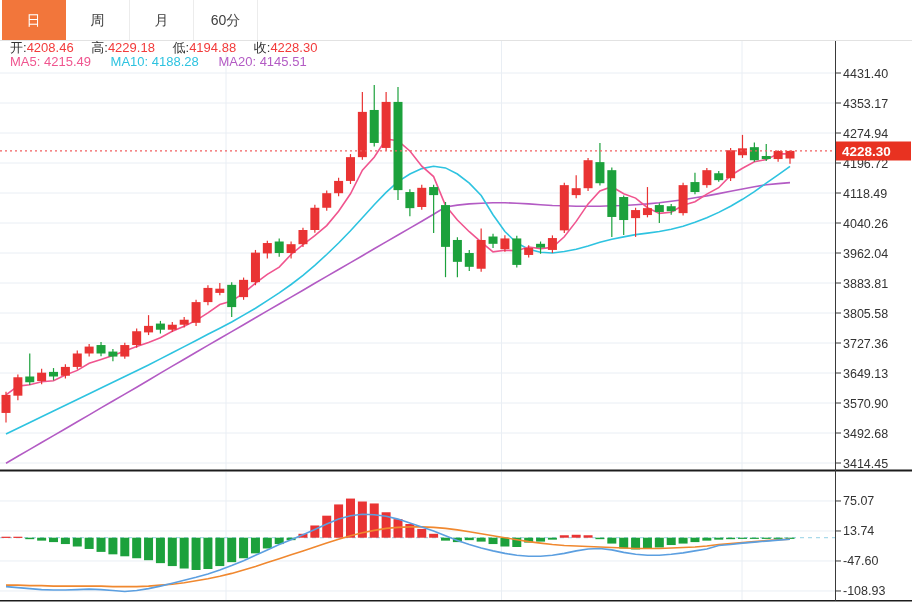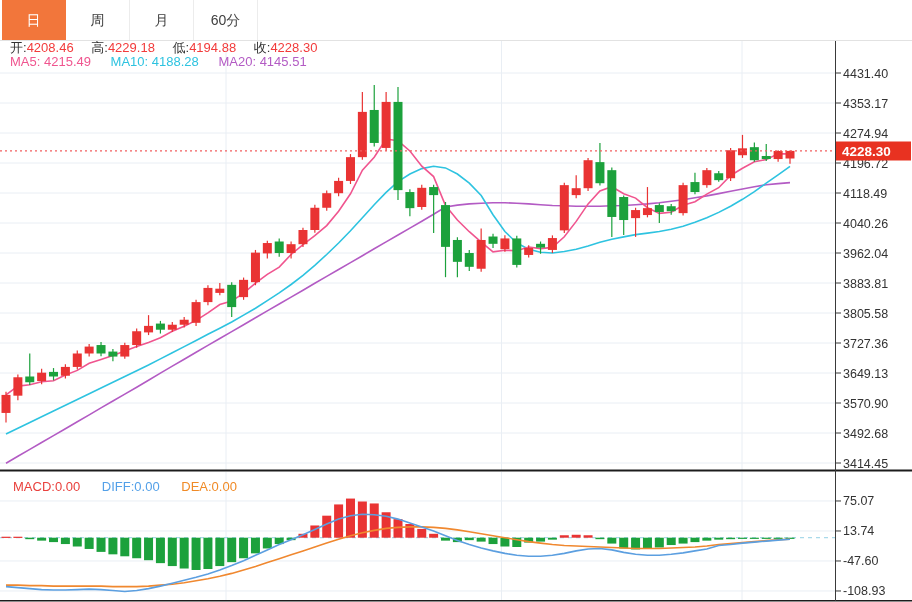--- a/index.html
+++ b/index.html
@@ -45,25 +45,20 @@
     <span class="pair"><span class="lbl">低:</span><span class="val-red">4194.88</span></span>
     <span class="pair"><span class="lbl">收:</span><span class="val-red">4228.30</span></span>
   </div>
 
   <div class="info-row ma-row">
     <span class="c-ma5"><span>MA5:</span> <span>4215.49</span></span>
     <span class="c-ma10"><span>MA10:</span> <span>4188.28</span></span>
     <span class="c-ma20"><span>MA20:</span> <span>4145.51</span></span>
   </div>
 
-  <div class="info-row macd-row">
-    <span class="c-macd"><span>MACD:</span><span>0.00</span></span>
-    <span class="c-diff"><span>DIFF:</span><span>0.00</span></span>
-    <span class="c-dea"><span>DEA:</span><span>0.00</span></span>
-  </div>
 
   <svg class="chart" width="912" height="602" id="chart-svg">
       <g>
         <line x1="0" y1="73" x2="835" y2="73" stroke="#e9eef4" stroke-width="1"></line>
         <line x1="0" y1="103" x2="835" y2="103" stroke="#e9eef4" stroke-width="1"></line>
         <line x1="0" y1="133" x2="835" y2="133" stroke="#e9eef4" stroke-width="1"></line>
         <line x1="0" y1="163" x2="835" y2="163" stroke="#e9eef4" stroke-width="1"></line>
         <line x1="0" y1="193" x2="835" y2="193" stroke="#e9eef4" stroke-width="1"></line>
         <line x1="0" y1="223" x2="835" y2="223" stroke="#e9eef4" stroke-width="1"></line>
         <line x1="0" y1="253" x2="835" y2="253" stroke="#e9eef4" stroke-width="1"></line>

